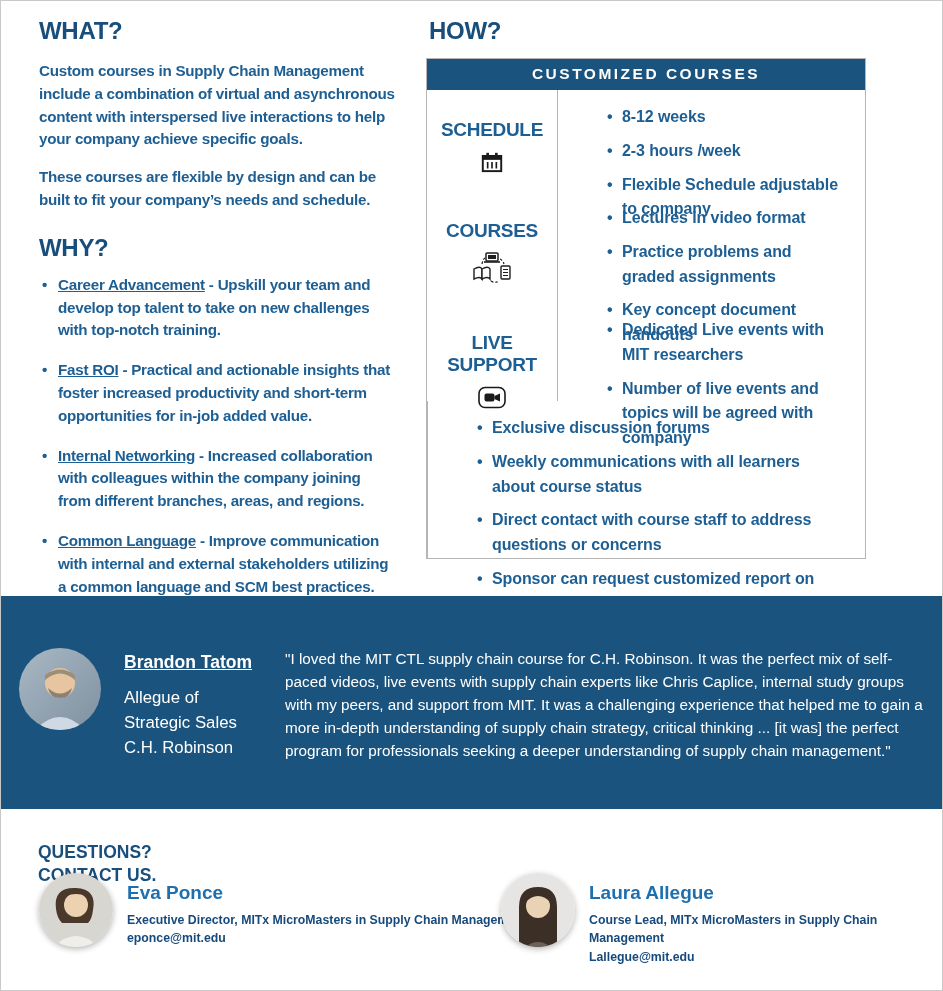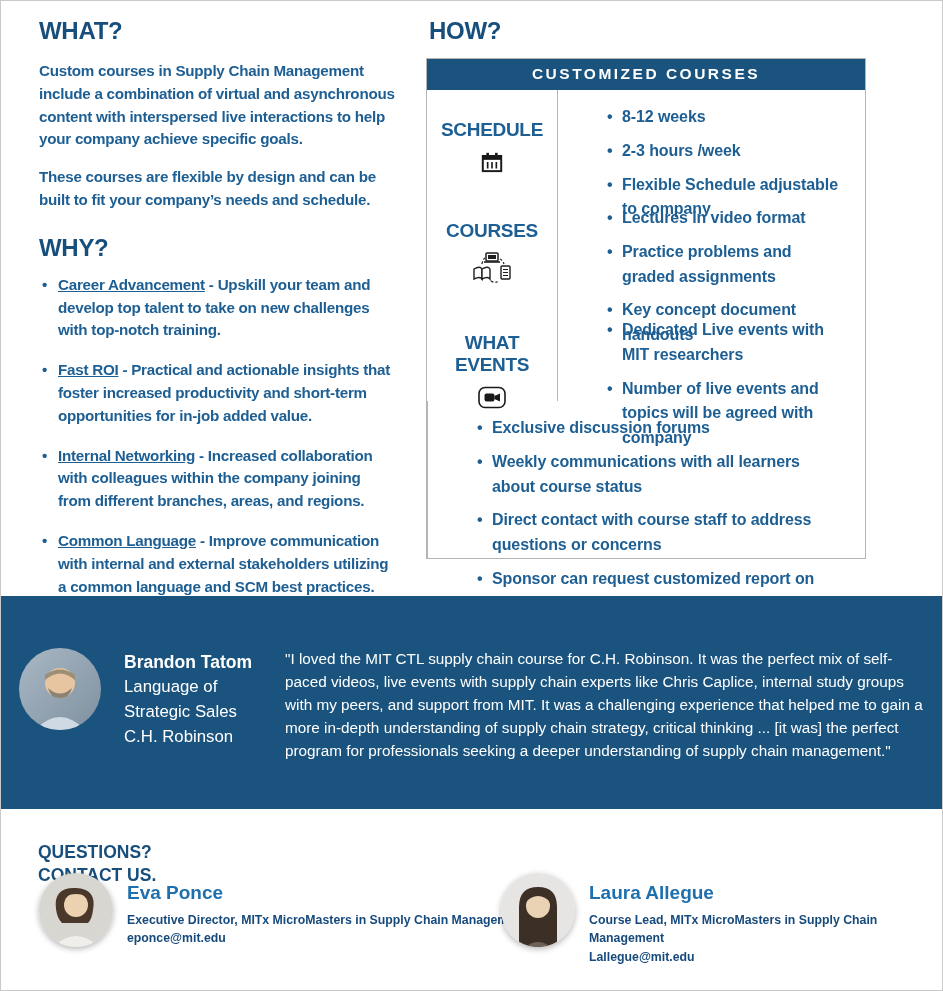--- a/index.html
+++ b/index.html
@@ -62,21 +62,21 @@
   
   .banner {
     position: absolute; left: 0; top: 595px;
     width: 943px; height: 213px; background: #1a537e;
   }
   .b-avatar {
     position: absolute; left: 18px; top: 52px;
     width: 82px; height: 82px; border-radius: 50%; overflow: hidden;
   }
   .b-info { position: absolute; left: 123px; top: 56px; color: #ffffff; width: 150px; }
-  .b-name { font-weight: bold; font-size: 17.5px; margin-bottom: 1px; }
+  .b-name { font-weight: bold; font-size: 17.5px; margin-bottom: 12px; text-decoration: underline; }
   .b-line { font-size: 16.8px; line-height: 1.5; }
   .b-quote {
     position: absolute; left: 284px; top: 52px; width: 638px;
     color: #ffffff; font-size: 15.3px; line-height: 1.5;
   }
   
   .contact-heading {
     position: absolute; left: 37px; top: 820px;
     color: #174e7c; font-weight: bold; font-size: 17.5px; line-height: 1.3; margin-top: 20px;
   }
@@ -156,21 +156,21 @@
       </div>
       <ul class="tbullets">
         <li>Lectures in video format</li>
         <li>Practice problems and graded assignments</li>
         <li>Key concept document handouts</li>
       </ul>
     </div>
 
     <div class="trow r2">
       <div class="tlabel-cell">
-        <div class="tlabel">WHAT EVENTS</div>
+        <div class="tlabel">LIVE SUPPORT</div>
         <div class="ticon">
           <svg class="icon-svg" width="30" height="25" viewBox="0 0 30 25" style="margin:0 auto;">
             <rect x="2" y="2.5" width="26" height="20" rx="6" fill="none" stroke="#1a1a1a" stroke-width="1.6"></rect>
             <rect x="7.5" y="8.5" width="10" height="8" rx="2" fill="#1a1a1a"></rect>
             <path d="M17.5 11 L23 8.5 v8 l-5.5 -2.5 z" fill="#1a1a1a"></path>
           </svg>
         </div>
       </div>
       <ul class="tbullets">
         <li>Dedicated Live events with MIT researchers</li>
@@ -199,21 +199,21 @@
         </defs>
         <rect width="82" height="82" fill="url(#bg1)"></rect>
         <path d="M14 84 q27 -30 54 0 z" fill="#cfd9e3"></path>
         <circle cx="41" cy="35" r="15" fill="#e6c5a0"></circle>
         <path d="M26 32 q15 -13 30 0 v-5 q-15 -11 -30 0 z" fill="#9c8e77"></path>
         <path d="M29 40 q12 11 24 0 q-2 10 -12 10 q-10 0 -12 -10 z" fill="#8d8173"></path>
       </svg>
     </div>
     <div class="b-info">
       <div class="b-name">Brandon Tatom</div>
-      <div class="b-line">Language of</div>
+      <div class="b-line">Allegue of</div>
       <div class="b-line">Strategic Sales</div>
       <div class="b-line">C.H. Robinson</div>
     </div>
     <div class="b-quote">"I loved the MIT CTL supply chain course for C.H. Robinson. It was the perfect mix of self-paced videos, live events with supply chain experts like Chris Caplice, internal study groups with my peers, and support from MIT. It was a challenging experience that helped me to gain a more in-depth understanding of supply chain strategy, critical thinking ... [it was] the perfect program for professionals seeking a deeper understanding of supply chain management."</div>
   </div>
 
   <div class="contact-heading">
     <div>QUESTIONS?</div>
     <div>CONTACT US.</div>
   </div>

